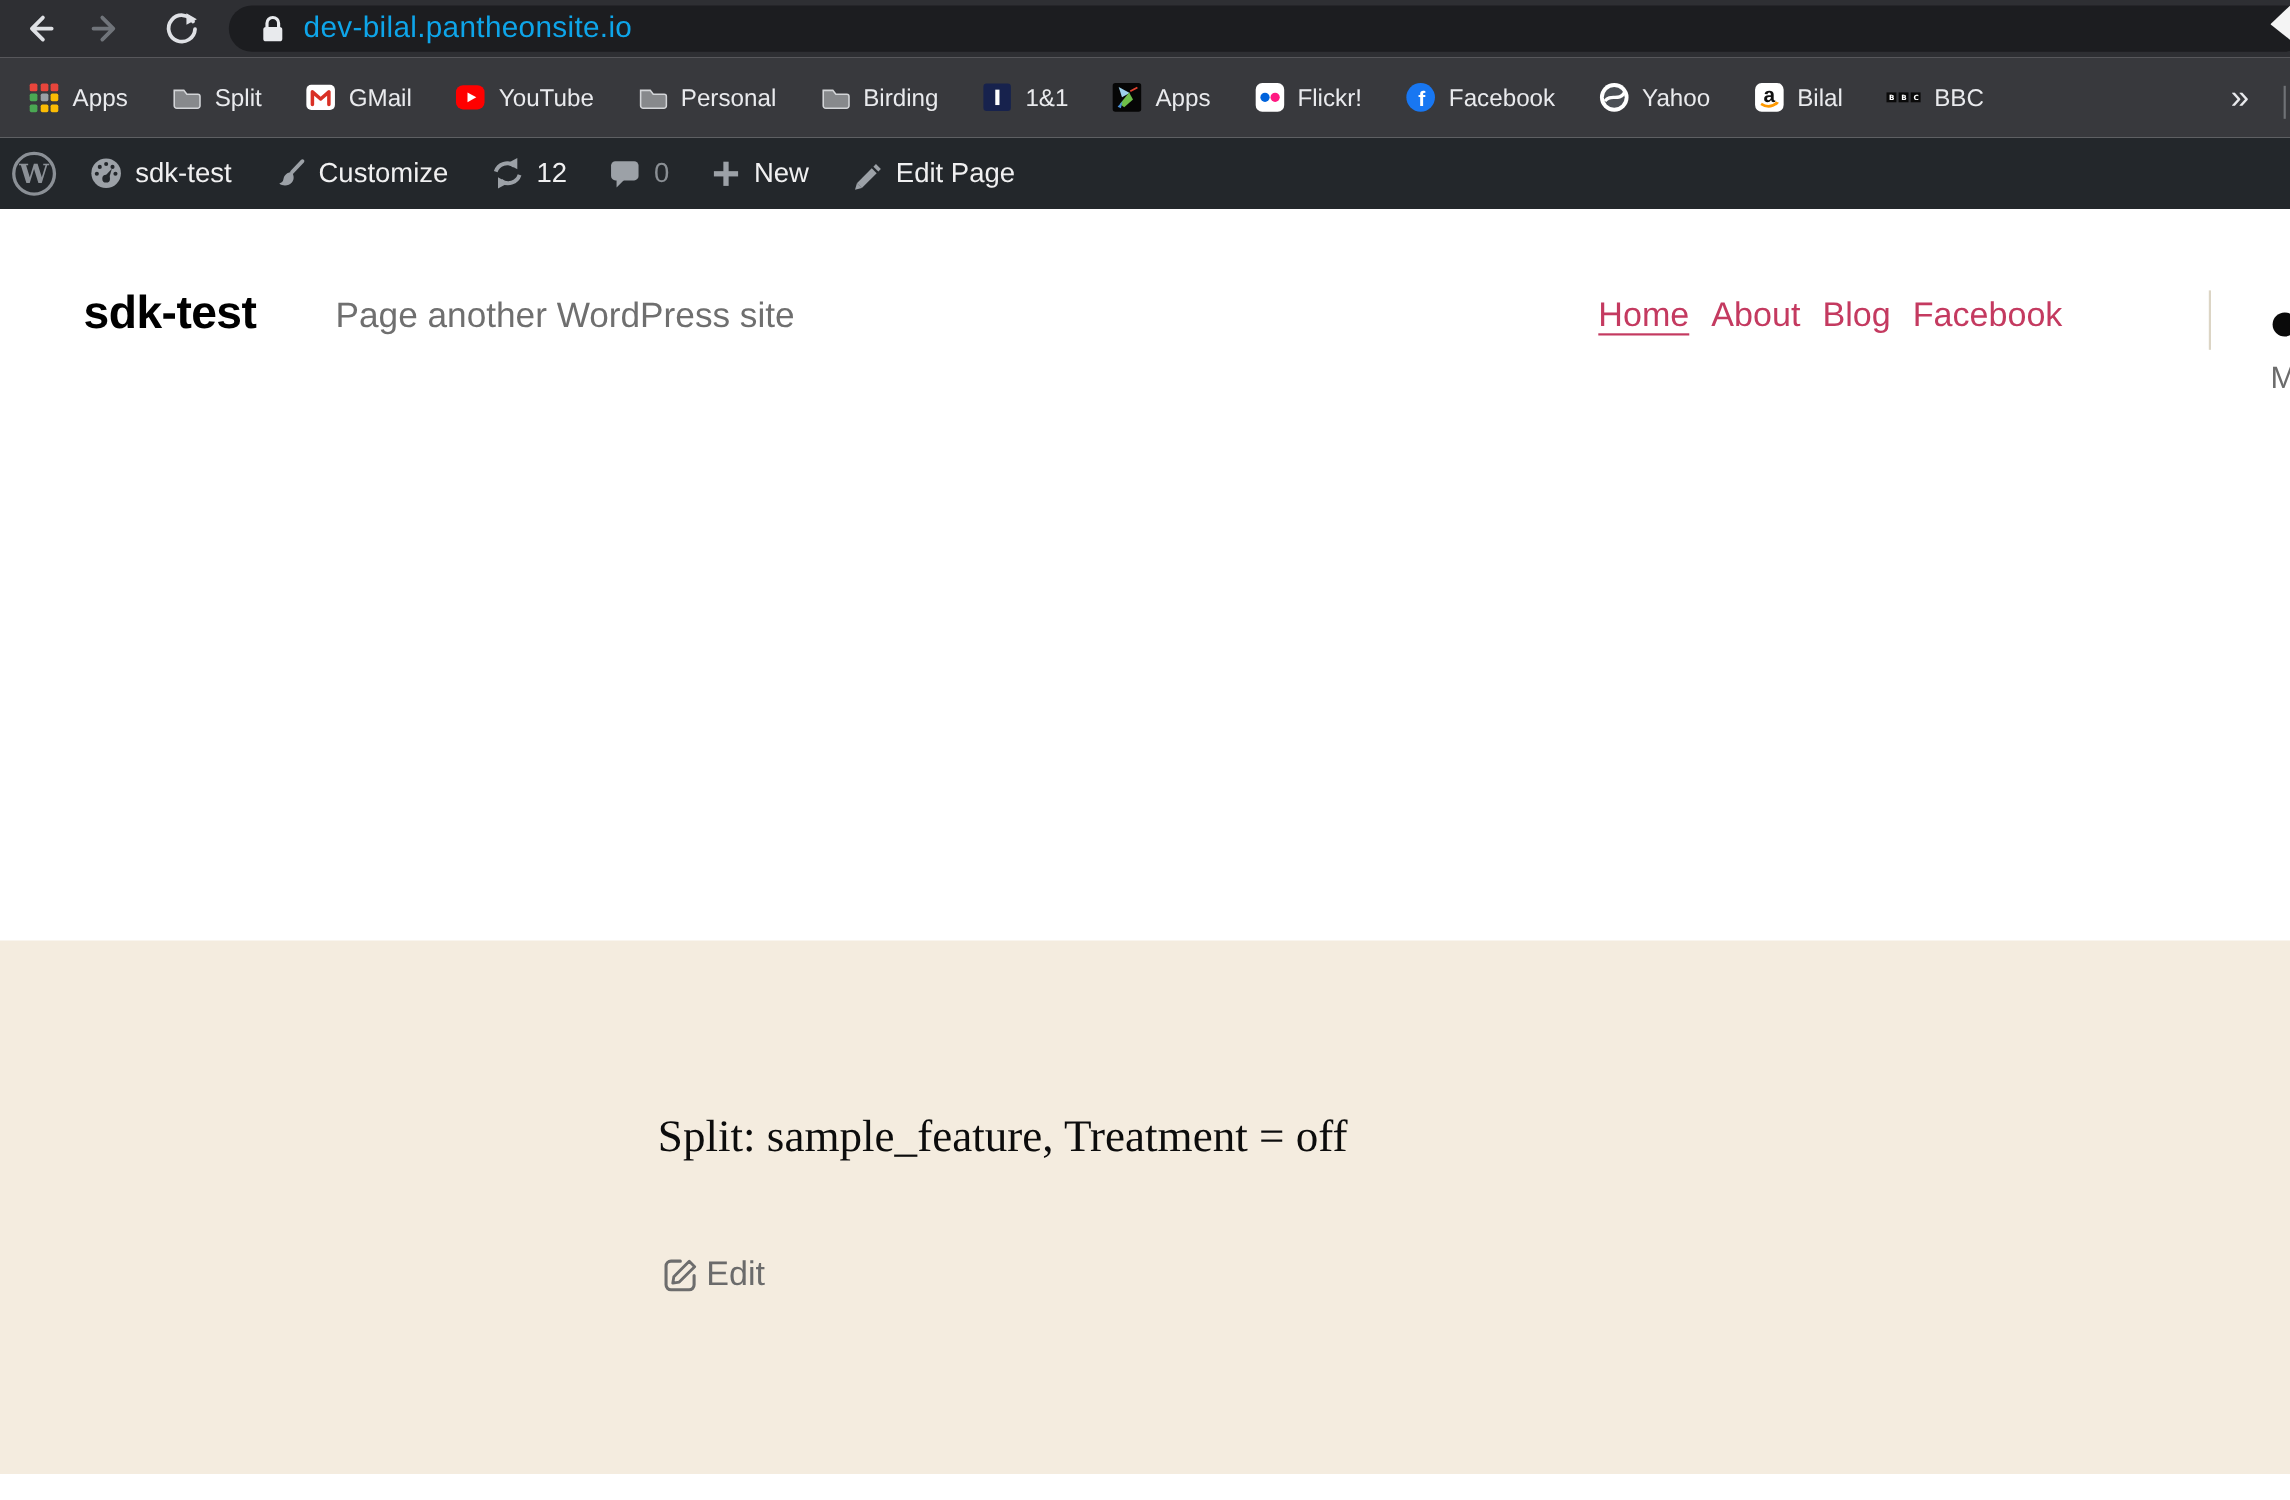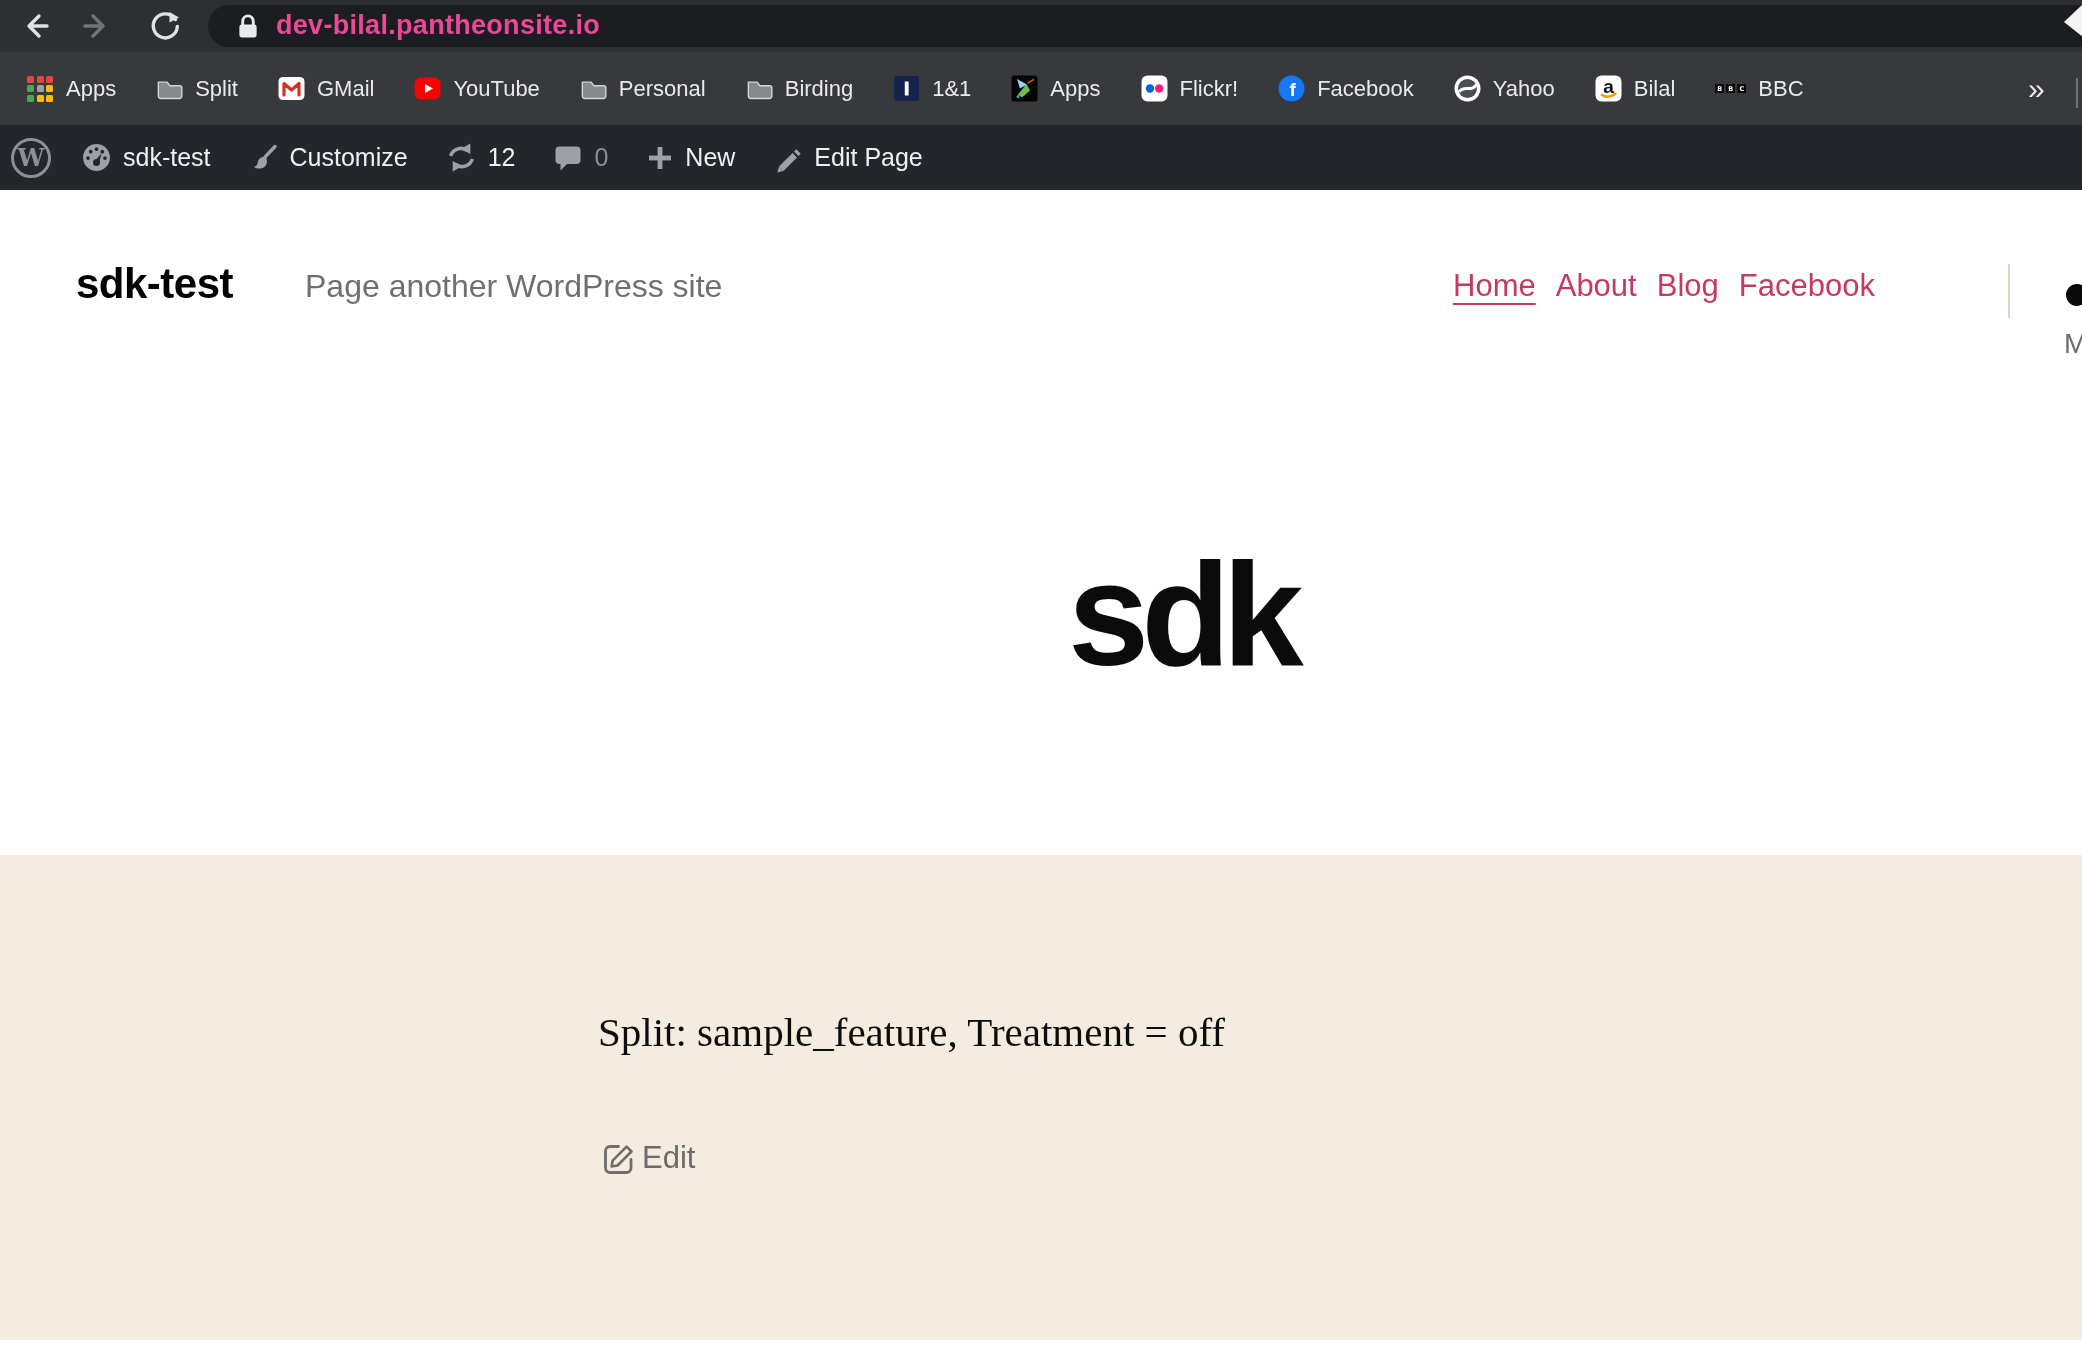--- a/index.html
+++ b/index.html
@@ -4,21 +4,21 @@
 <style>
   html,body{margin:0;padding:0;background:#ffffff;}
   .screen{position:relative;width:2082px;height:1364px;overflow:hidden;background:#ffffff;
           font-family:"Liberation Sans", sans-serif;}
 
   
   .toolbar{position:absolute;left:0;top:0;width:2082px;height:52px;background:#2e2f33;}
   .nav-btn{position:absolute;top:9px;width:34px;height:34px;display:flex;align-items:center;justify-content:center;cursor:pointer;}
   .omnibox{position:absolute;left:208px;top:5px;width:1890px;height:42px;background:#1c1d20;border-radius:21px;}
   .lock{position:absolute;left:236px;top:12px;width:24px;height:28px;}
-  .url-text{position:absolute;left:276px;top:10px;font-size:27px;color:#ec4899;letter-spacing:.3px;white-space:nowrap;font-weight:bold;}
+  .url-text{position:absolute;left:276px;top:10px;font-size:27px;color:#0ea5e9;letter-spacing:.3px;white-space:nowrap;}
   .tr-frag{position:absolute;left:2062px;top:5px;width:20px;height:34px;background:#f4f4f4;
            clip-path:polygon(100% 0, 10% 50%, 100% 92%);}
 
   
   .bookmarks{position:absolute;left:0;top:52px;width:2082px;height:73px;background:#38393d;
              display:flex;padding-left:27px;box-sizing:border-box;}
   .bm{display:flex;align-items:center;gap:12px;margin-right:40px;cursor:pointer;flex:0 0 auto;}
   .bm-label{font-size:22px;color:#e9eaed;white-space:nowrap;}
   .bm-ic{width:27px;height:27px;flex:0 0 auto;position:relative;}
   .apps-grid{display:grid;grid-template-columns:repeat(3,7px);grid-template-rows:repeat(3,7px);gap:2.5px;padding-top:1px;}
@@ -285,21 +285,20 @@
   <div class="site-nav">
     <a class="nav-link active">Home</a>
     <a class="nav-link">About</a>
     <a class="nav-link">Blog</a>
     <a class="nav-link">Facebook</a>
   </div>
   <div class="hdr-divider"></div>
   <div class="menu-dot"></div>
   <div class="menu-partial">M</div>
 
-  <div class="sdk-logo">sdk</div>
 
   <div class="cream"></div>
   <div class="split-msg">Split: sample_feature, Treatment = off</div>
 
   <div class="edit-row">
     <svg width="44" height="44" viewBox="0 0 44 44">
       <path d="M33 23.5 v8.5 a4.5 4.5 0 0 1 -4.5 4.5 H12 a4.5 4.5 0 0 1 -4.5 -4.5 V15 a4.5 4.5 0 0 1 4.5 -4.5 h8.5" fill="none" stroke="#6d6d6d" stroke-width="2.8" stroke-linecap="round"></path>
       <path d="M19.5 29.5 L33.5 15.5 l-4.9 -4.9 L14.6 24.6 l-1 5.9 z" fill="none" stroke="#6d6d6d" stroke-width="2.6" stroke-linejoin="round"></path>
     </svg>
     <span class="edit-label">Edit</span>

